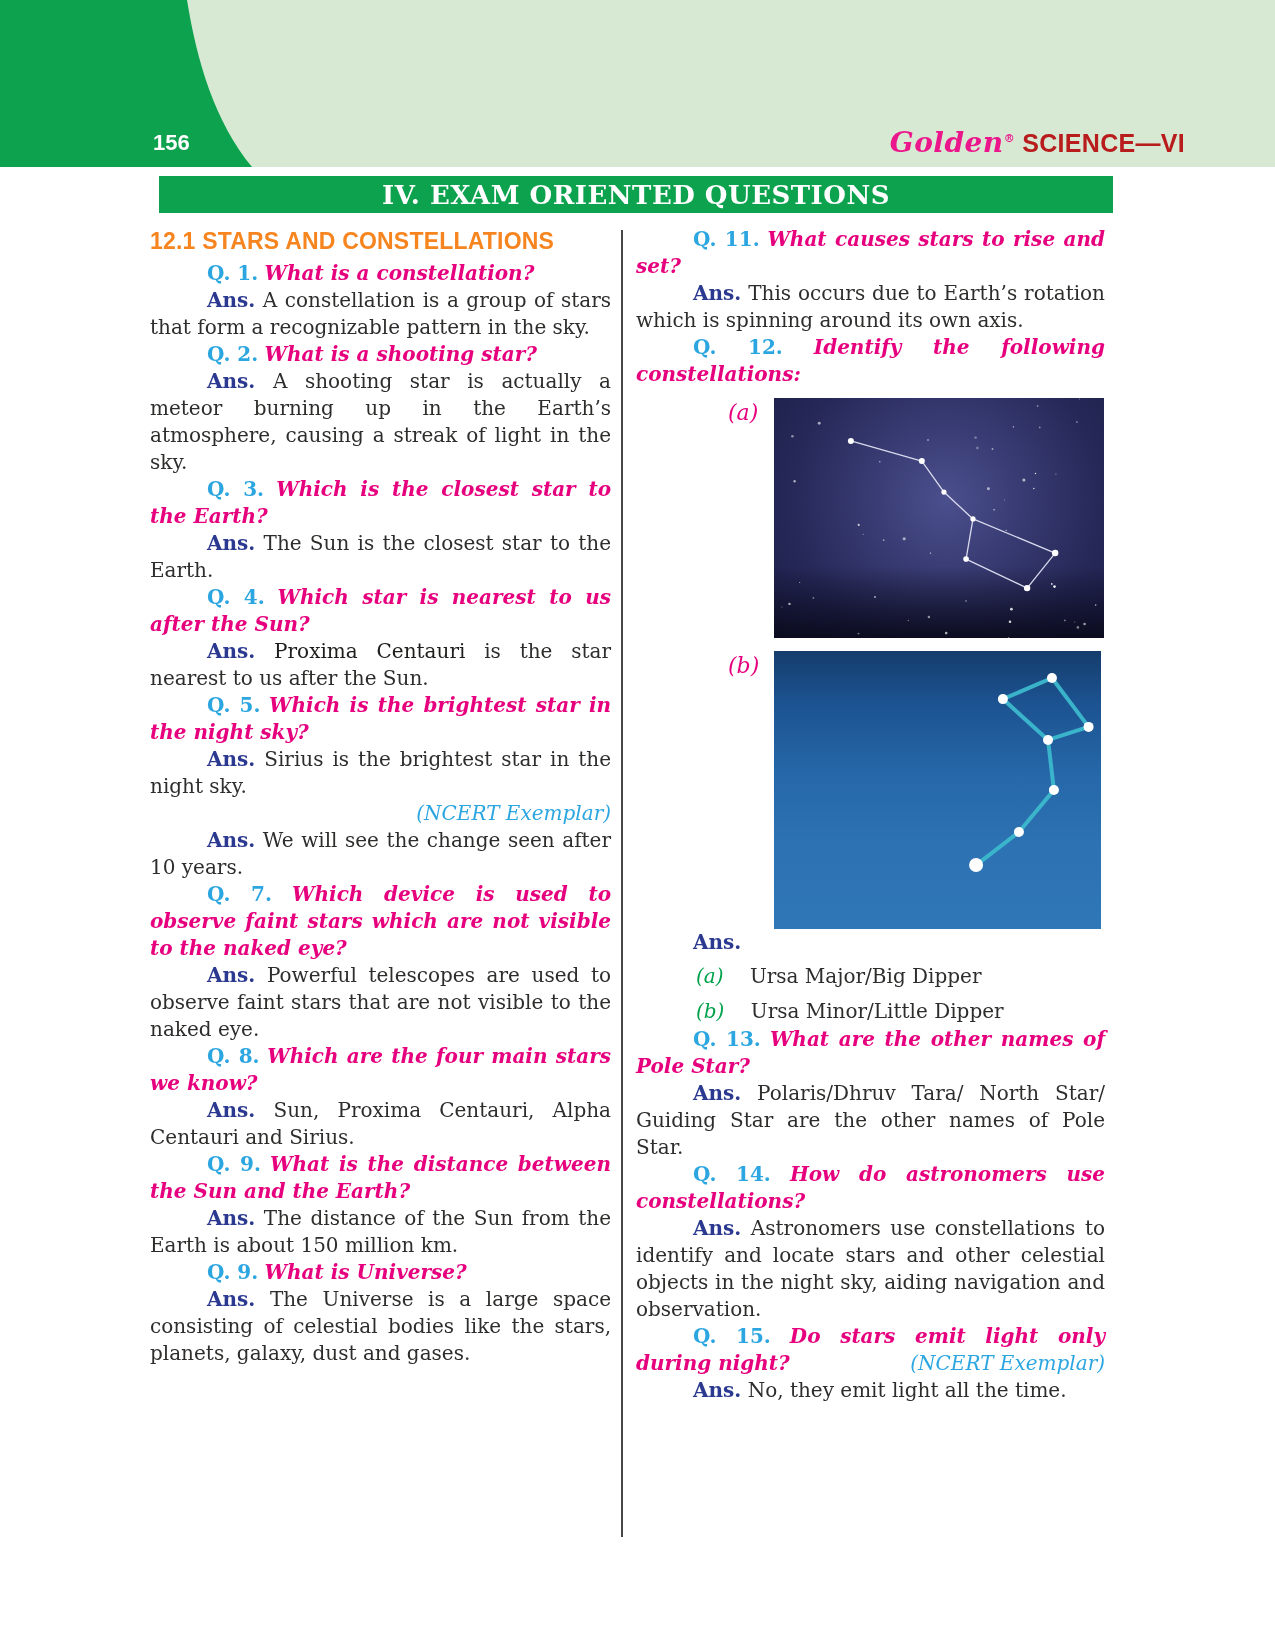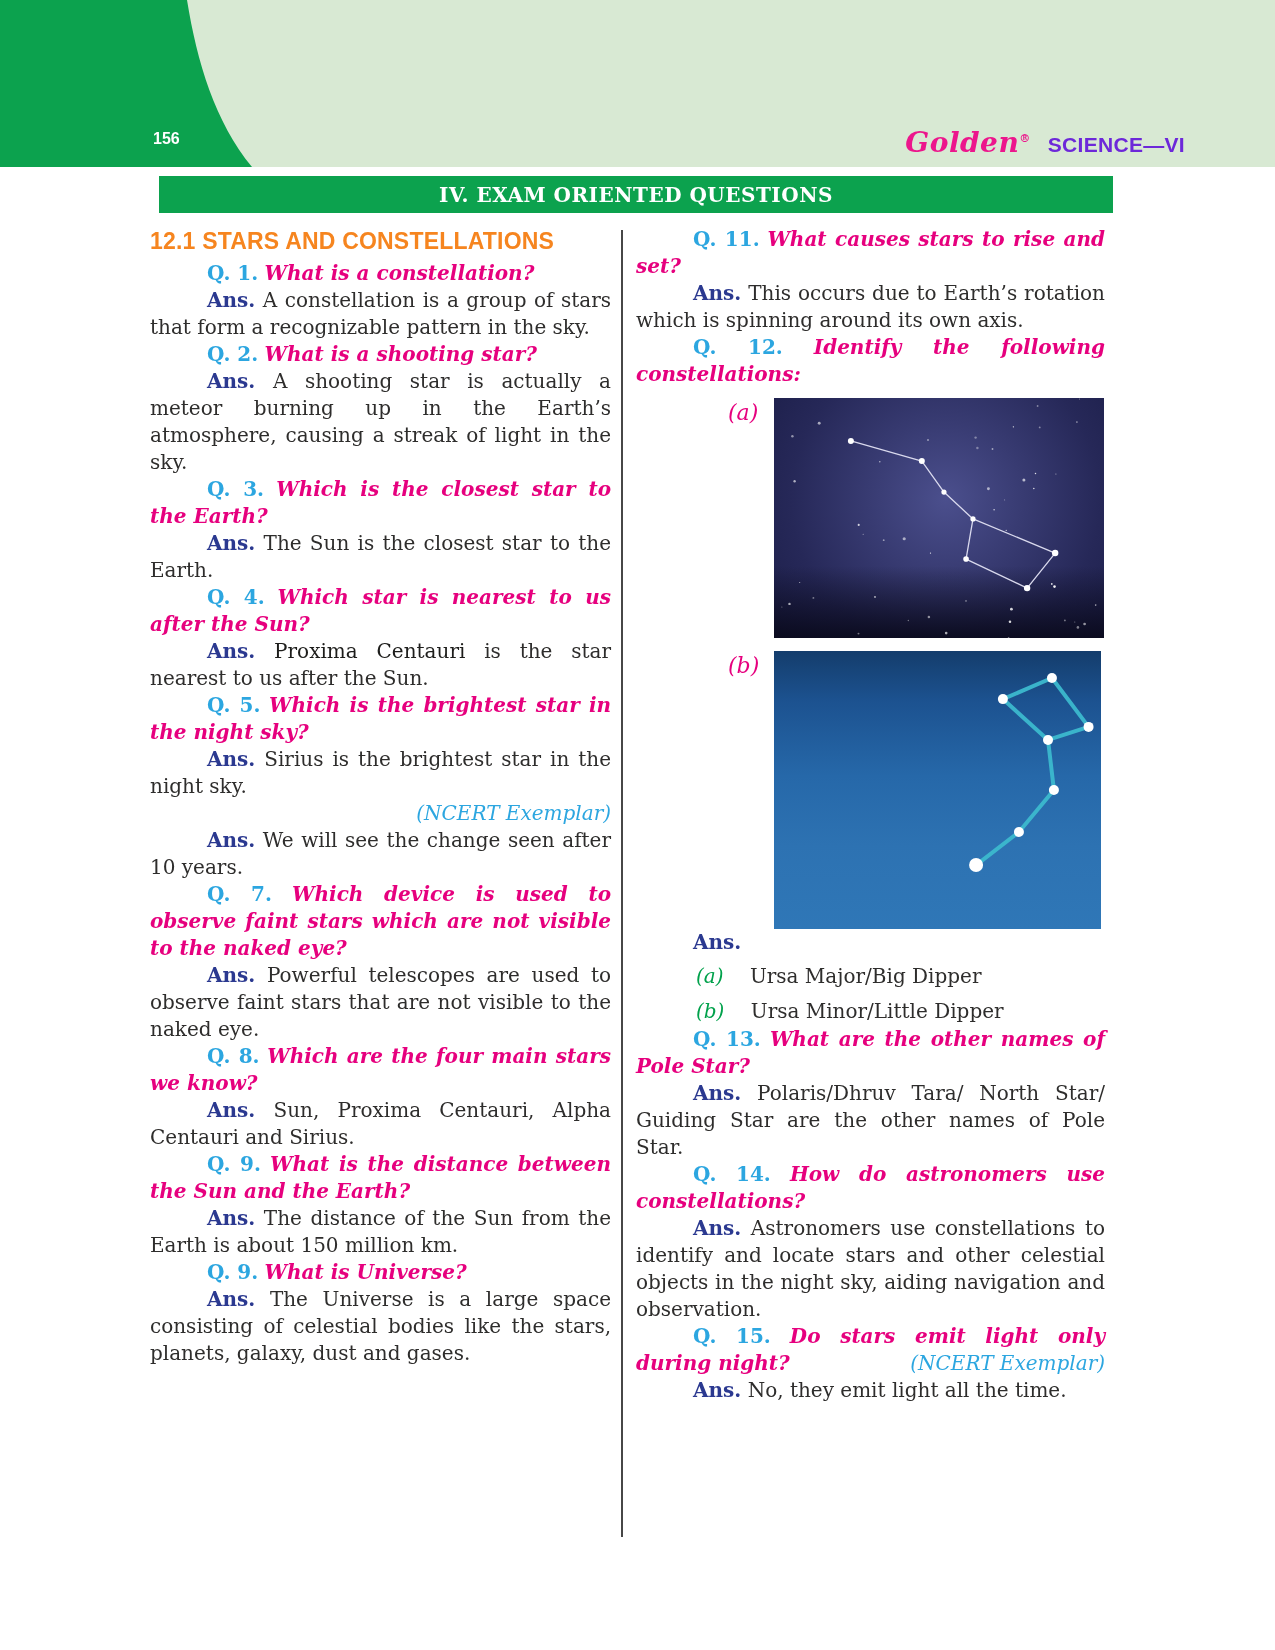--- a/index.html
+++ b/index.html
@@ -5,39 +5,39 @@
   html,body{margin:0;padding:0;}
   body{
     width:1275px;height:1650px;position:relative;background:#ffffff;
     font-family:"DejaVu Serif", serif;overflow:hidden;
   }
   
   .hdr{position:absolute;left:0;top:0;width:1275px;height:167px;background:#d8e9d3;}
   .hdr-shape{position:absolute;left:0;top:0;}
   .page-num{
     position:absolute;left:153px;top:130px;color:#ffffff;
-    font-family:"Liberation Sans",sans-serif;font-weight:bold;font-size:16px;
-  }
-  .brand-row{position:absolute;top:126px;right:90px;display:flex;align-items:baseline;gap:17px;}
+    font-family:"Liberation Sans",sans-serif;font-weight:bold;font-size:22px;
+  }
+  .brand-row{position:absolute;top:126px;right:90px;display:flex;align-items:baseline;gap:7px;}
   .brand{
     color:#ec168c;font-family:"DejaVu Serif",serif;font-style:italic;font-weight:bold;
     font-size:28px;letter-spacing:.5px;
   }
   .brand sup{font-size:11px;}
   .subject{
-    color:#6d28d9;font-family:"Liberation Sans",sans-serif;font-weight:bold;
-    font-size:21px;letter-spacing:.3px;text-align:center;
+    color:#b91c1c;font-family:"Liberation Sans",sans-serif;font-weight:bold;
+    font-size:25px;letter-spacing:.3px;text-align:center;
   }
   
   .banner{
     position:absolute;left:159px;top:176px;width:954px;height:37px;background:#0ca24e;
     display:flex;align-items:center;justify-content:center;
   }
   .banner-title{
-    color:#ffffff;font-family:"DejaVu Serif",serif;font-weight:bold;font-size:20px;
+    color:#ffffff;font-family:"DejaVu Serif",serif;font-weight:bold;font-size:26px;
     letter-spacing:.5px;
   }
   
   .col-left {position:absolute;left:150px;top:226px;width:461px;}
   .col-right{position:absolute;left:636px;top:226px;width:469px;}
   .divider{position:absolute;left:621px;top:230px;width:2px;height:1307px;background:#474747;}
 
   .section-title{
     margin:2px 0 5px 0;color:#f6851f;font-family:"Liberation Sans",sans-serif;
     font-weight:bold;font-size:23px;letter-spacing:.2px;

